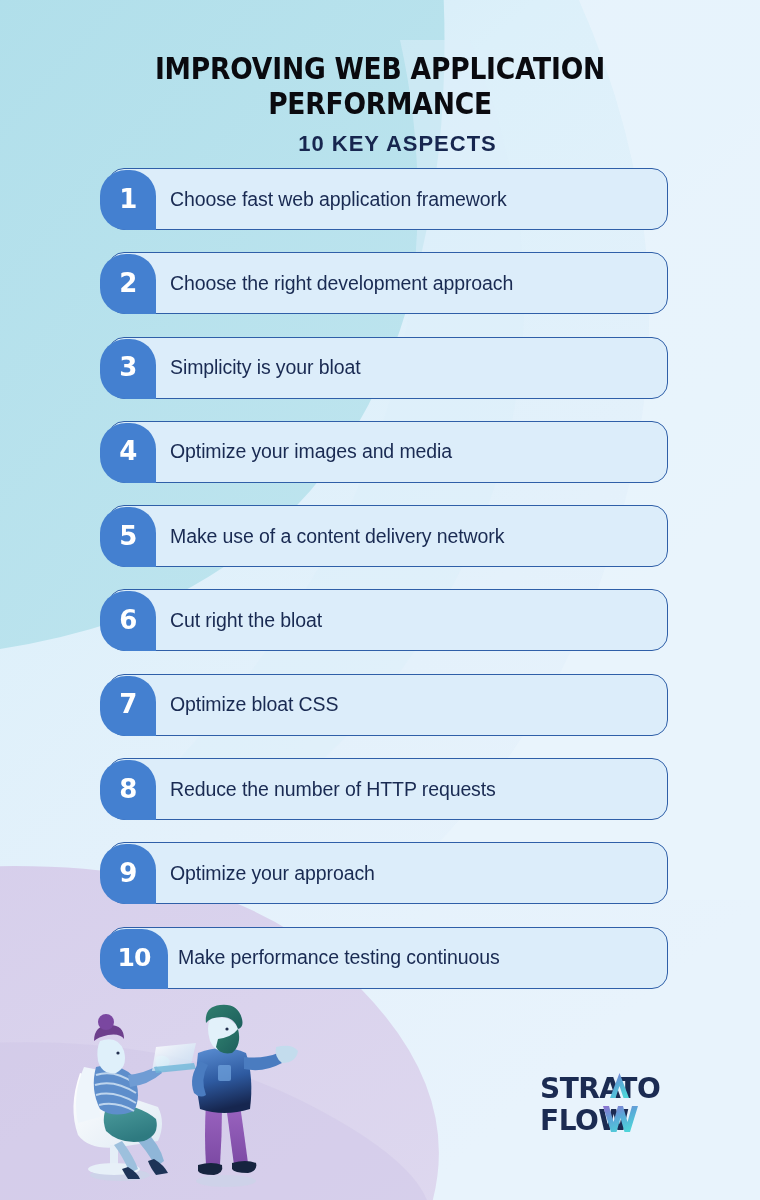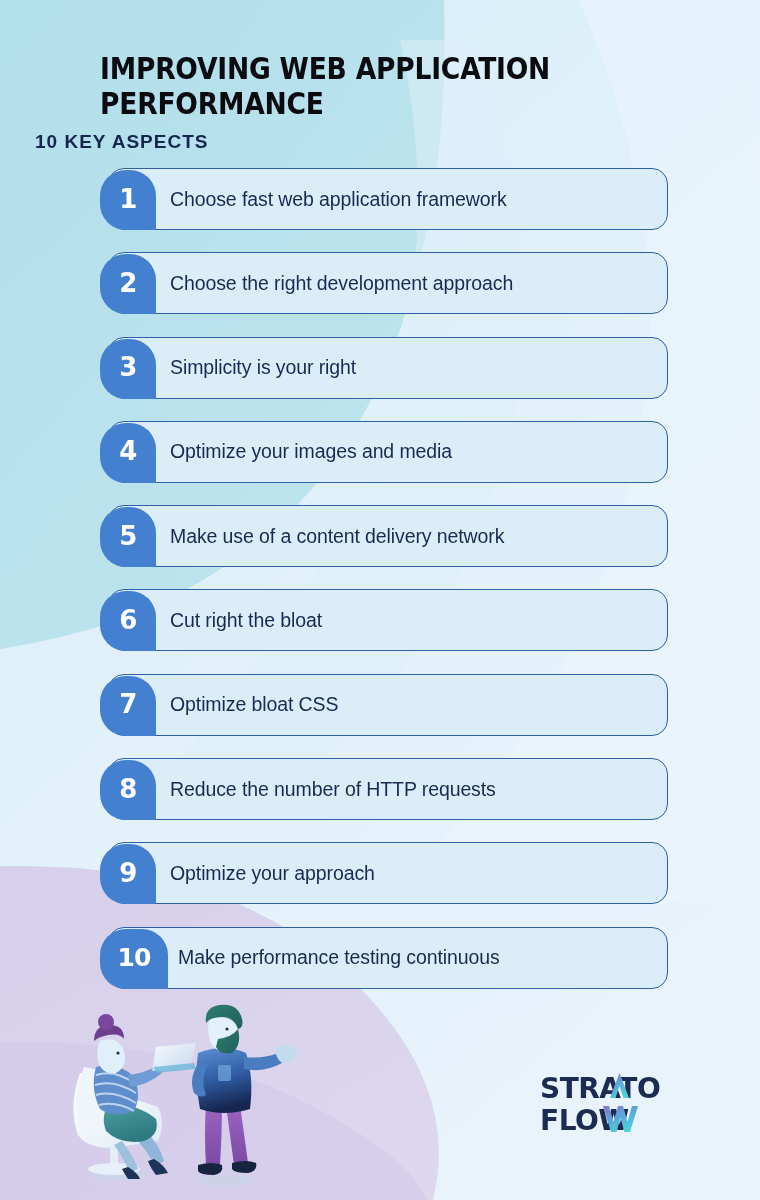--- a/index.html
+++ b/index.html
@@ -29,38 +29,38 @@
     height: 1200px;
     pointer-events: none;
   }
 
   
   .header {
     position: absolute;
     top: 52px;
     left: 0;
     width: 760px;
-    text-align: left;
+    text-align: center;
     z-index: 5;
   }
   .title {
     margin: 0 auto;
     width: 560px;
     font-size: 29.5px;
     line-height: 1.17;
     font-weight: 900;
     letter-spacing: -0.2px;
     color: #0a0a0f;
     text-transform: uppercase;
     font-family: "DejaVu Sans", sans-serif;
     font-stretch: condensed;
   }
   .subtitle {
     margin: 10px auto 0;
-    font-size: 19px;
+    font-size: 22px;
     font-weight: 700;
     letter-spacing: 1.0px;
     color: #17264f;
     text-transform: uppercase;
     font-family: "Liberation Sans", sans-serif;
     padding-left: 35px;
   }
 
   
   .list {
@@ -209,21 +209,21 @@
         <span class="badge-num">2</span>
       </div>
       <div class="row-text">Choose the right development approach</div>
     </div>
 
     <div class="row">
       <div class="pill"></div>
       <div class="badge">
         <span class="badge-num">3</span>
       </div>
-      <div class="row-text">Simplicity is your right</div>
+      <div class="row-text">Simplicity is your bloat</div>
     </div>
 
     <div class="row">
       <div class="pill"></div>
       <div class="badge">
         <span class="badge-num">4</span>
       </div>
       <div class="row-text">Optimize your images and media</div>
     </div>
 

